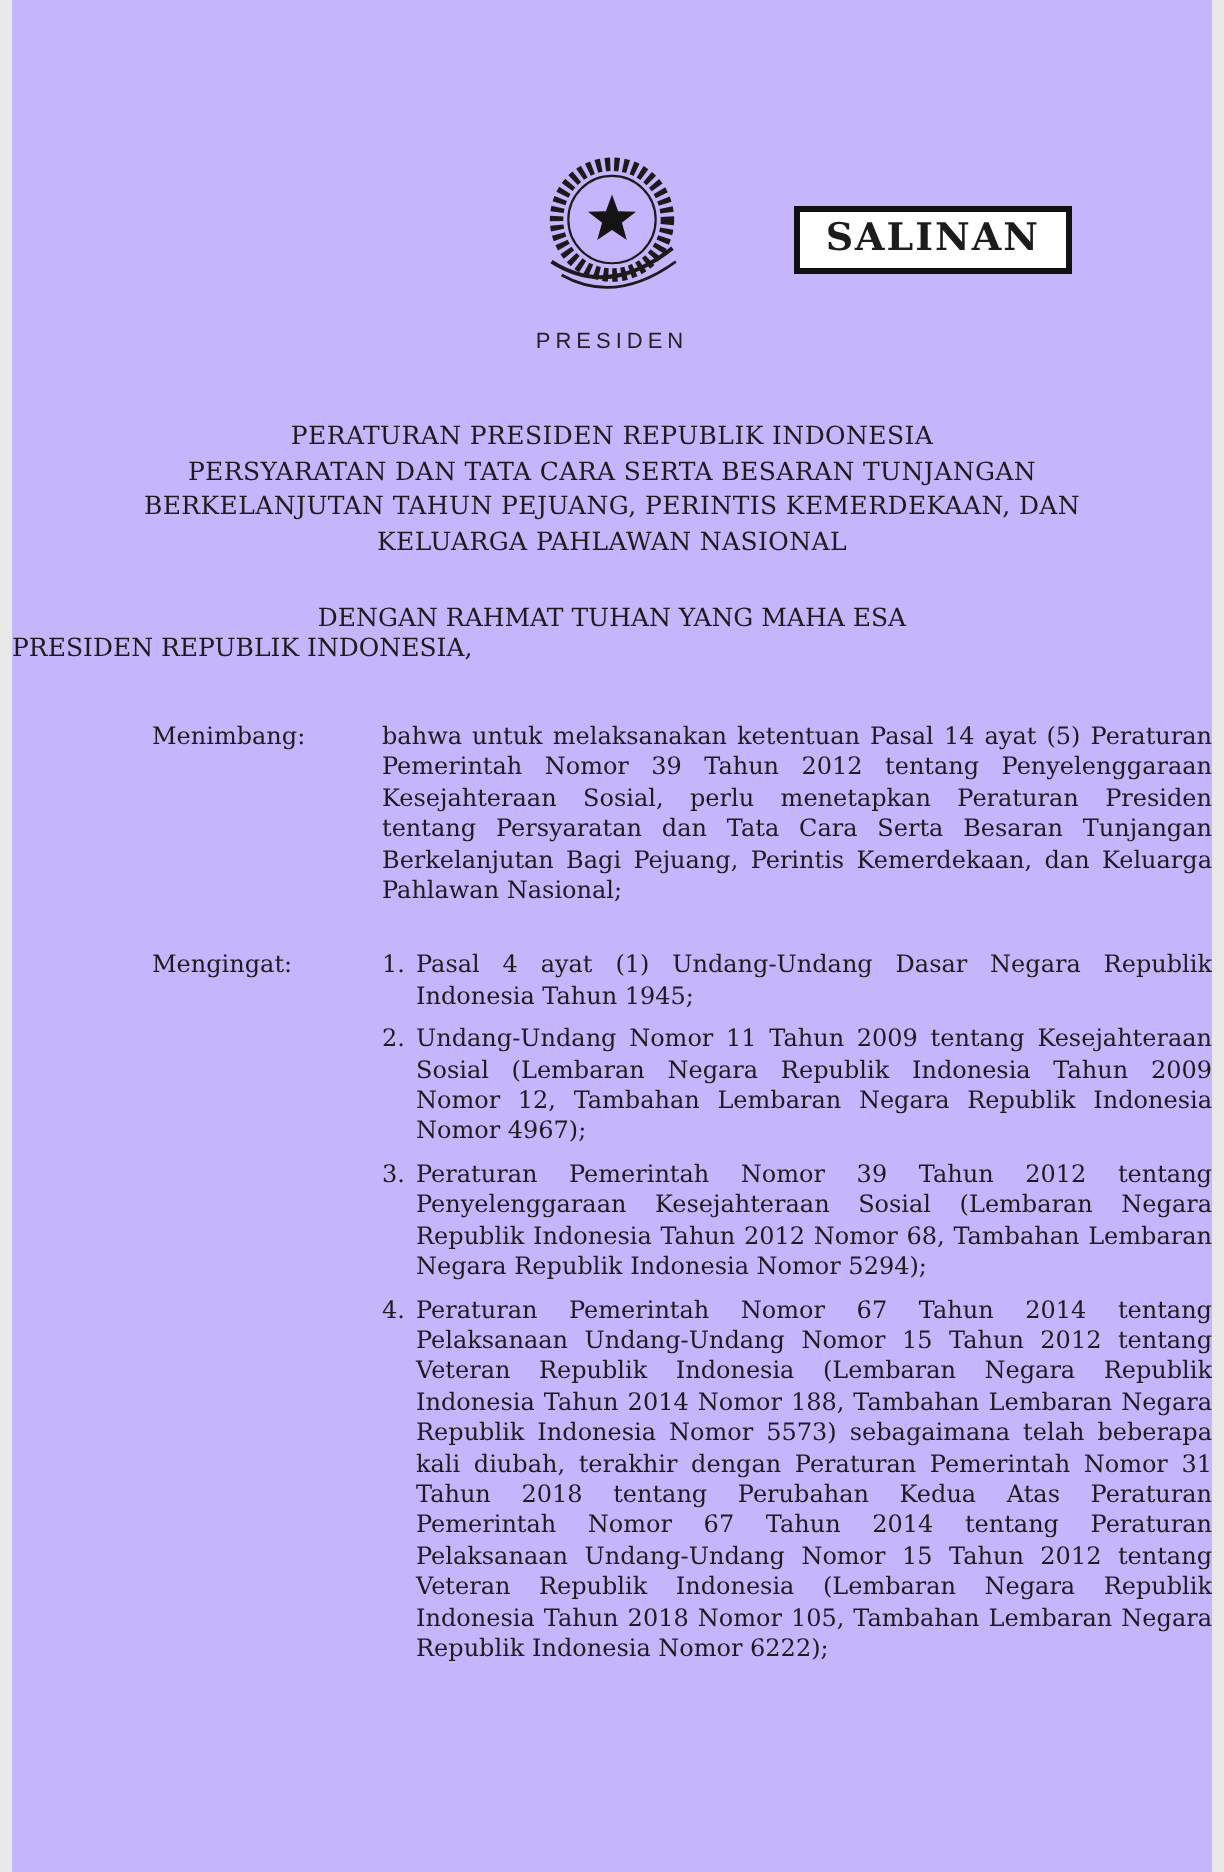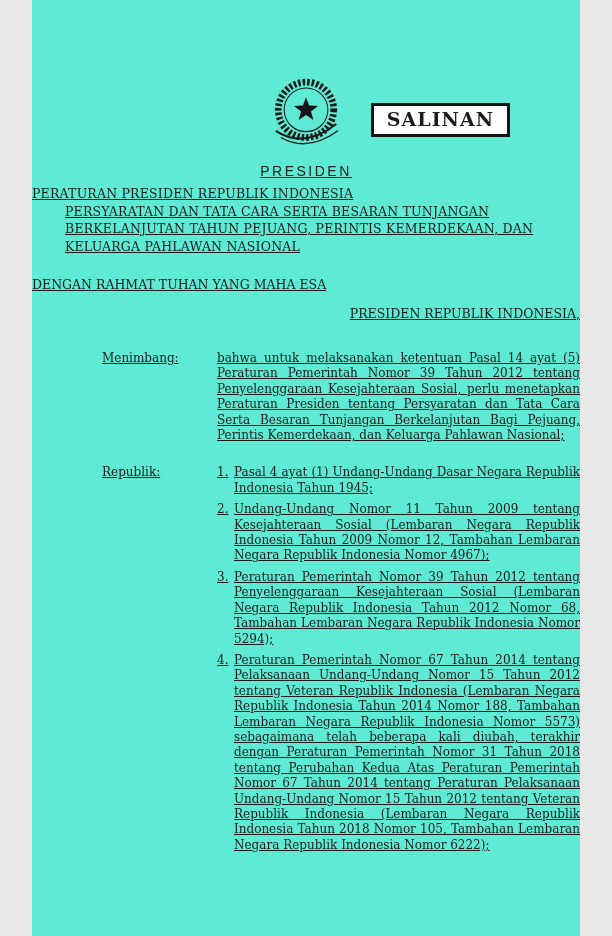--- a/index.html
+++ b/index.html
@@ -1,26 +1,25 @@
 <!DOCTYPE html>
 <html><head>
 <meta charset="utf-8">
 <style>
   * { margin: 0; padding: 0; box-sizing: border-box; }
   html, body { background: #e8e8e8; }
   body { font-family: "DejaVu Serif", "Liberation Serif", serif; color: #1c1c1c; }
 
   .page {
     position: relative;
-    width: 548px;
+    width: 600px;
     height: 936px;
     margin: 0 auto;
-    background: #5eead4;
+    background: #c4b5fd;
     overflow: hidden;
-    text-decoration: underline;
   }
 
   
   .salinan-box {
     position: absolute;
     top: 103px;
     right: 70px;
     border: 3px solid #111;
     padding: 2px 13px 4px 13px;
     font-weight: bold;
@@ -34,40 +33,41 @@
     width: 84px;
     margin: 72px auto 0 auto;
     text-align: center;
   }
 
   
   .letterhead {
     margin-top: 6px;
     text-align: center;
     font-family: "Liberation Sans", sans-serif;
-    font-size: 14px;
+    font-size: 11px;
     letter-spacing: 2.5px;
     line-height: 11px;
     color: #222;
   }
 
   
   .title-block {
-    margin-top: 8px;
+    margin-top: 32px;
+    text-align: center;
     font-size: 12.5px;
     line-height: 17.5px;
     letter-spacing: 0.2px;
   }
   .long-title {
     max-width: 482px;
     margin: 0 auto;
   }
 
-  .preamble-line1 { margin-top: 22px; text-align: left; font-size: 12.5px; }
-  .preamble-line2 { margin-top: 14px; text-align: right; font-size: 12.5px; }
+  .preamble-line1 { margin-top: 22px; text-align: center; font-size: 12.5px; }
+  .preamble-line2 { text-align: left; font-size: 12.5px; }
 
   
   .section {
     display: grid;
     grid-template-columns: 115px 1fr;
     align-items: start;
     padding-left: 70px;
     font-size: 12px;
     line-height: 15.4px;
   }
@@ -115,21 +115,21 @@
 
   <div class="preamble-line1">DENGAN RAHMAT TUHAN YANG MAHA ESA</div>
   <div class="preamble-line2">PRESIDEN REPUBLIK INDONESIA,</div>
 
   <div class="section section-menimbang">
     <div class="label">Menimbang:</div>
     <div class="content">bahwa untuk melaksanakan ketentuan Pasal 14 ayat (5) Peraturan Pemerintah Nomor 39 Tahun 2012 tentang Penyelenggaraan Kesejahteraan Sosial, perlu menetapkan Peraturan Presiden tentang Persyaratan dan Tata Cara Serta Besaran Tunjangan Berkelanjutan Bagi Pejuang, Perintis Kemerdekaan, dan Keluarga Pahlawan Nasional;</div>
   </div>
 
   <div class="section section-mengingat">
-    <div class="label">Republik:</div>
+    <div class="label">Mengingat:</div>
     <div class="content">
 
       <div class="legal-item">
         <span class="num">1.</span>
         <span class="txt">Pasal 4 ayat (1) Undang-Undang Dasar Negara Republik Indonesia Tahun 1945;</span>
       </div>
 
       <div class="legal-item">
         <span class="num">2.</span>
         <span class="txt">Undang-Undang Nomor 11 Tahun 2009 tentang Kesejahteraan Sosial (Lembaran Negara Republik Indonesia Tahun 2009 Nomor 12, Tambahan Lembaran Negara Republik Indonesia Nomor 4967);</span>

